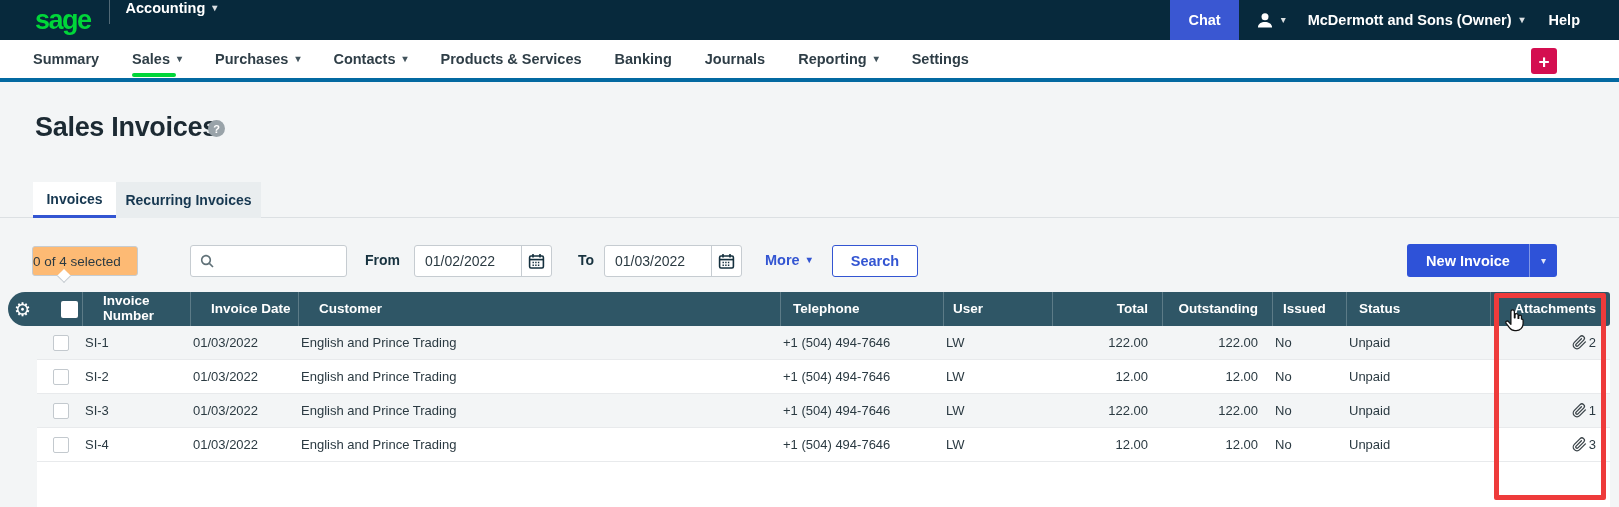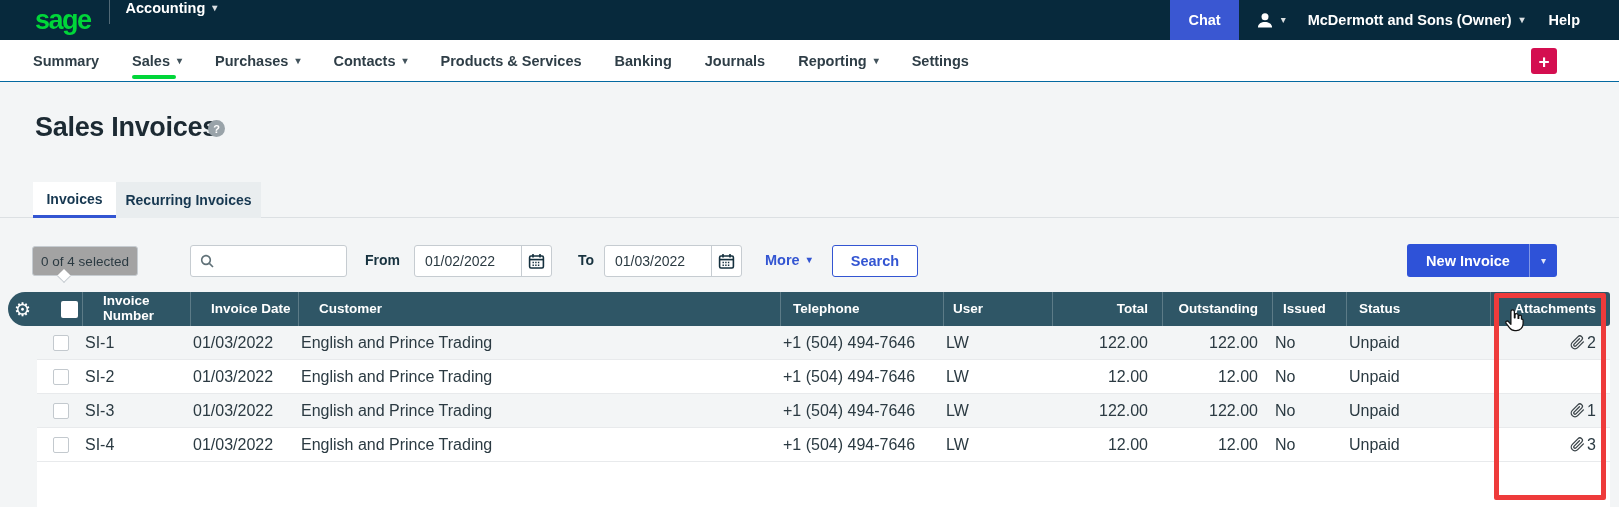--- a/index.html
+++ b/index.html
@@ -16,41 +16,41 @@
   .caret.light { color:rgba(255,255,255,.85); }
   .caret.blue { color:#3355D2; }
   .caret.dark { color:#42535C; }
   .topbar-right { margin-left:auto; display:flex; align-items:center; height:40px; }
   .chat-btn { height:40px; padding:0 18px; background:#3A57D2; color:#fff; font-weight:700; font-size:14.5px; display:flex; align-items:center; }
   .user-menu { display:flex; align-items:center; gap:6px; margin:0 22px 0 16px; }
   .company-menu { display:flex; align-items:center; gap:8px; color:#fff; font-weight:700; font-size:14.5px; margin-right:24px; }
   .help-link { color:#fff; font-weight:700; font-size:14.5px; margin-right:39px; }
 
   
-  .navbar { position:absolute; left:0; top:40px; width:100%; height:42px; background:#fff; border-bottom:1px solid #0369a1; display:flex; align-items:center; }
+  .navbar { position:absolute; left:0; top:40px; width:100%; height:42px; background:#fff; border-bottom:4px solid #0369a1; display:flex; align-items:center; }
   .nav-item { position:relative; display:flex; align-items:center; gap:7px; font-size:14.5px; font-weight:700; color:#2F3E47; margin-left:33px; height:42px; }
   .nav-item:first-child { margin-left:33px; }
   .nav-item .underline { display:none; }
   .nav-item.active .underline { display:block; position:absolute; left:0; bottom:3px; height:4px; width:100%; max-width:44px; background:#00D639; border-radius:2px; }
   .add-btn { position:absolute; right:62px; top:8px; width:26px; height:26px; background:#D40E50; color:#fff; border-radius:3px; font-size:19px; font-weight:700; display:flex; align-items:center; justify-content:center; line-height:1; }
 
   
   .page-title { position:absolute; left:35px; top:112px; font-size:27px; font-weight:700; color:#1C2A33; letter-spacing:-.3px; }
   .help-badge { position:absolute; left:208px; top:120px; width:17px; height:17px; border-radius:50%; background:#99A3A9; color:#fff; font-size:11px; font-weight:700; display:flex; align-items:center; justify-content:center; }
   .page-subtitle { position:absolute; left:35px; top:149px; font-size:15px; color:#333F47; }
 
   
   .tabs-rule { position:absolute; left:0; top:217px; width:100%; height:1px; background:#DCE0E3; }
   .tab { position:absolute; top:182px; height:36px; display:flex; align-items:center; justify-content:center; font-size:14px; font-weight:700; color:#163750; }
   .tab.active { left:33px; width:83px; background:#fff; border-bottom:3px solid #3355D2; z-index:2; }
   .tab.inactive { left:116px; width:145px; background:#E9EDEF; }
 
   
   .filterbar { position:absolute; left:0; top:245px; width:100%; height:34px; }
-  .selected-badge { position:absolute; left:32px; top:1px; width:106px; height:30px; background:#a3a3a3; border:1px solid #C6CCD1; border-radius:3px; font-size:13.5px; color:#2B3A42; display:flex; align-items:center; justify-content:center; }
+  .selected-badge { position:absolute; left:32px; top:1px; width:106px; height:30px; background:#fdba74; border:1px solid #C6CCD1; border-radius:3px; font-size:13.5px; color:#2B3A42; display:flex; align-items:center; }
   .selected-badge .tail { position:absolute; left:26px; bottom:-6px; width:10px; height:10px; background:#fff; border-right:1px solid #C6CCD1; border-bottom:1px solid #C6CCD1; transform:rotate(45deg); }
   .search-box { position:absolute; left:190px; top:0; width:157px; height:32px; background:#fff; border:1px solid #C6CCD1; border-radius:3px; display:flex; align-items:center; padding-left:8px; gap:6px; }
   .search-box input { border:none; outline:none; width:110px; font-size:14px; font-family:"Liberation Sans",sans-serif; }
   .field-label { position:absolute; top:7px; font-size:14px; font-weight:700; color:#17323F; }
   .date-field { position:absolute; top:0; width:138px; height:32px; background:#fff; border:1px solid #C6CCD1; border-radius:3px; display:flex; align-items:center; }
   .date-field input { border:none; outline:none; flex:1; width:90px; padding-left:10px; font-size:14px; color:#2B3A42; font-family:"Liberation Sans",sans-serif; }
   .cal-btn { width:30px; height:100%; border-left:1px solid #C6CCD1; display:flex; align-items:center; justify-content:center; }
   .more-link { position:absolute; left:765px; top:7px; color:#3355D2; font-size:14.5px; font-weight:700; display:flex; align-items:center; gap:7px; }
   .search-btn { position:absolute; left:832px; top:0; width:86px; height:32px; background:#fff; border:1.5px solid #3355D2; border-radius:3px; color:#3355D2; font-size:14.5px; font-weight:700; display:flex; align-items:center; justify-content:center; }
   .new-invoice { position:absolute; left:1407px; top:-1px; width:150px; height:33px; background:#2E52D8; border-radius:3px; display:flex; color:#fff; }
@@ -71,21 +71,21 @@
   .col-tel{width:163px; padding-left:12px;}
   .col-user{width:109px; padding-left:9px;}
   .col-total{width:110px;}
   .col-out{width:110px;}
   .col-issued{width:74px; padding-left:10px;}
   .col-status{width:144px; padding-left:12px;}
   .col-att{width:120px;}
   .hcheckbox { width:17px; height:17px; background:#fff; border-radius:2px; }
 
   .tbody { position:absolute; left:37px; top:326px; width:1573px; height:181px; background:#fff; }
-  .trow { display:flex; align-items:center; height:34px; border-bottom:1px solid #E8EAEC; font-size:16px; color:#2B3A42; }
+  .trow { display:flex; align-items:center; height:34px; border-bottom:1px solid #E8EAEC; font-size:13px; color:#2B3A42; }
   .trow.zebra { background:#F3F5F6; }
   .tcell { height:34px; display:flex; align-items:center; padding-left:3px; }
   .tcell.right { justify-content:flex-end; padding-right:14px; }
   .rcheckbox { width:16px; height:16px; background:#fff; border:1px solid #C3C9CE; border-radius:2px; }
   .att-cell { gap:2px; }
 
   
   .red-box { position:absolute; left:1494px; top:293px; width:112px; height:207px; border:5px solid #EE3B3B; border-radius:2px; z-index:5; pointer-events:none; }
   .cursor-hand { position:absolute; left:1502px; top:308px; z-index:6; pointer-events:none; }
 

